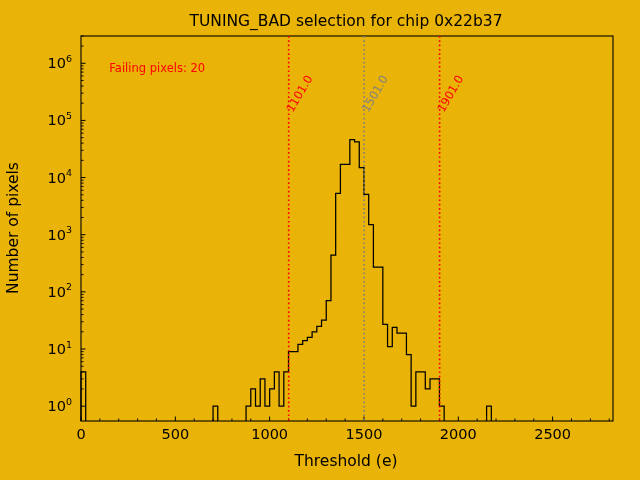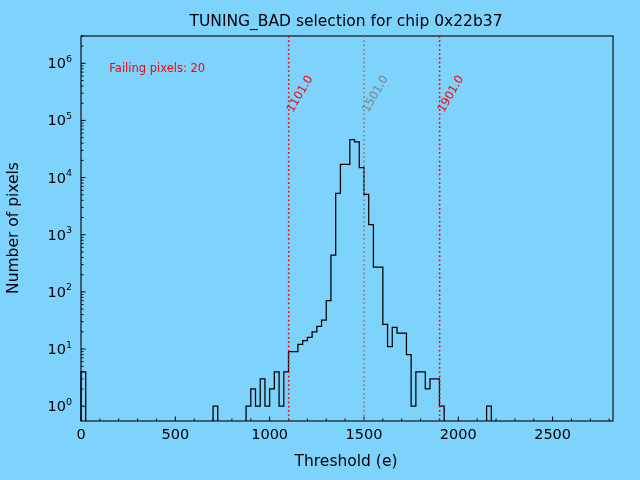--- a/index.html
+++ b/index.html
@@ -1,18 +1,18 @@
 <!DOCTYPE html>
 <html><head>
 <meta charset="utf-8">
 <style>
   html,body{margin:0;padding:0;background:#ffffff;}
   body{width:640px;height:480px;overflow:hidden;
        font-family:"DejaVu Sans","Liberation Sans",sans-serif;}
-  #stage{position:relative;width:640px;height:480px;background:#7dd3fc;}
+  #stage{position:relative;width:640px;height:480px;background:#eab308;}
   svg{display:block;}
   .axis-line{stroke:#000000;stroke-width:1.1;fill:none;}
   .tick{stroke:#000000;stroke-width:1.0;}
   .tick-minor{stroke:#000000;stroke-width:0.9;}
   .ticklabel{font-size:14.5px;fill:#000000;}
   .ticklabel-sup{font-size:9.5px;fill:#000000;}
   .axlabel{font-size:15.5px;fill:#000000;}
   .title{font-size:15.5px;fill:#000000;}
   .histline{fill:none;stroke:#000000;stroke-width:1.25;
             stroke-linejoin:miter;stroke-linecap:butt;}

